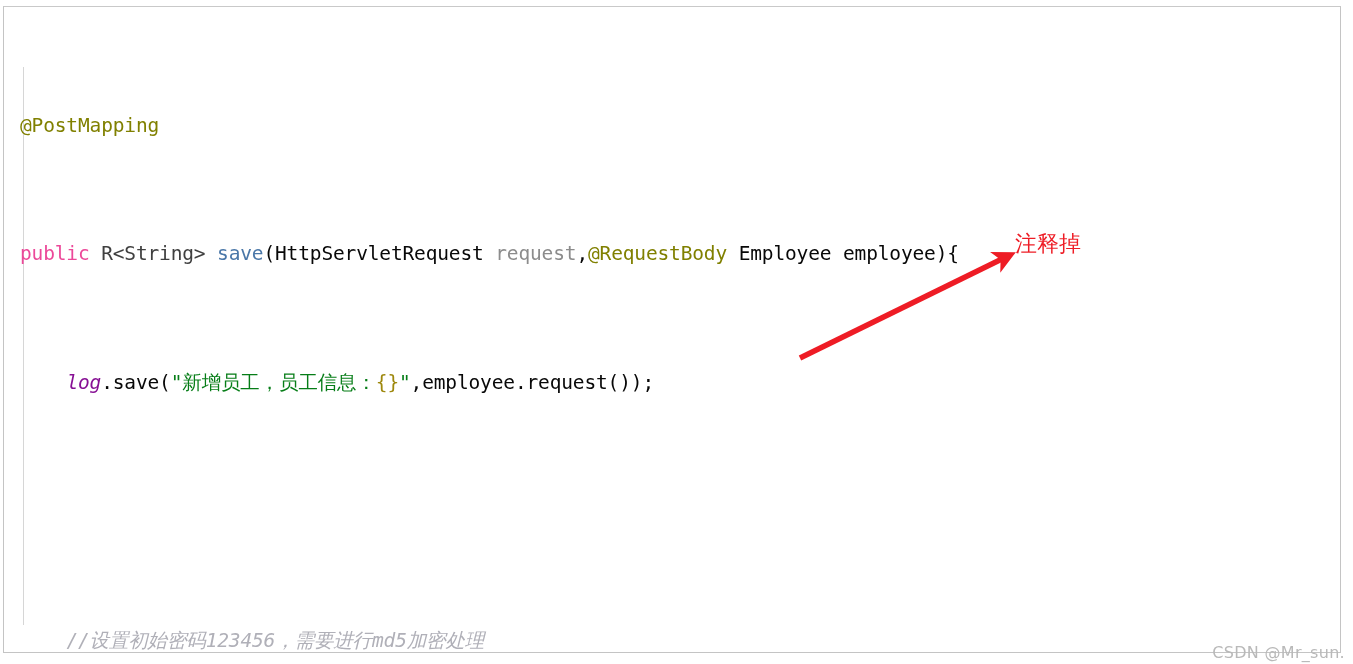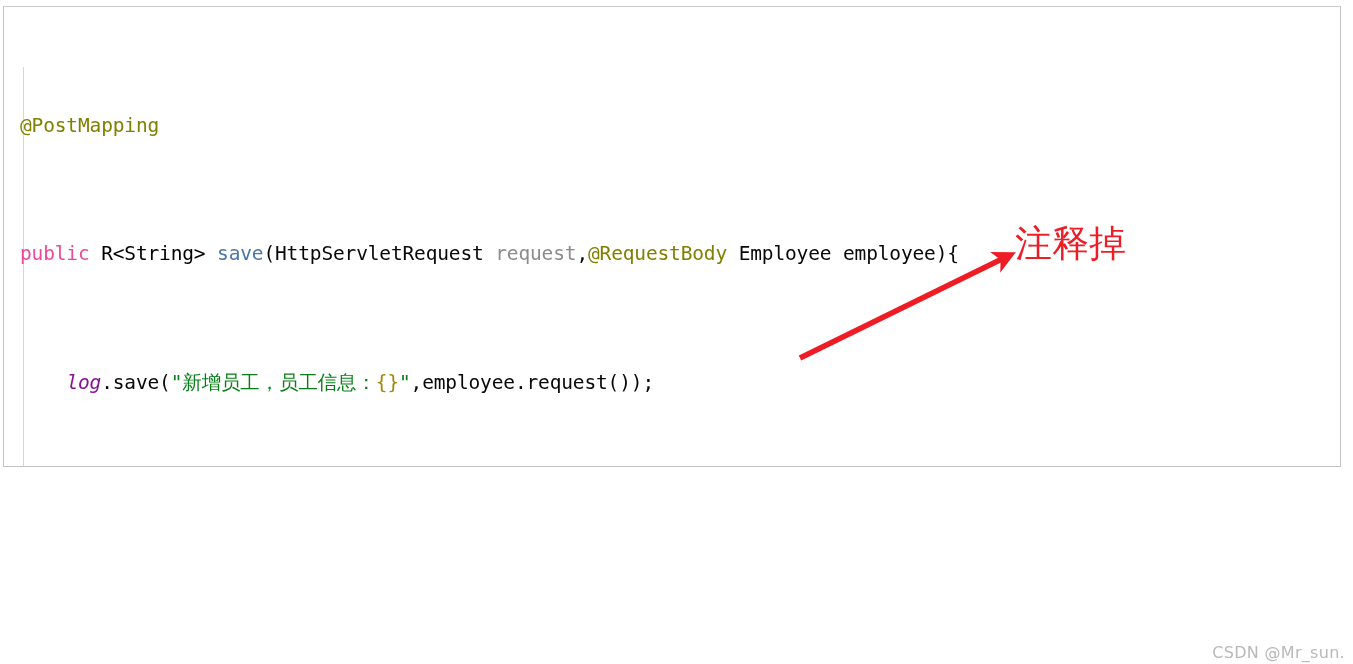--- a/index.html
+++ b/index.html
@@ -21,21 +21,21 @@
     height: 664px;
     background: #ffffff;
   }
 
   
   #code-frame {
     position: absolute;
     left: 3px;
     top: 6px;
     width: 1338px;
-    height: 461px;
+    height: 647px;
     border: 1px solid #c4c4c4;
     border-top-color: #c9c9c9;
     background: #ffffff;
     box-sizing: border-box;
     overflow: hidden;
   }
 
   
   #indent-guide {
     position: absolute;
@@ -61,21 +61,21 @@
     color: #000000;
     letter-spacing: -0.15px;
   }
 
   .ln { display: block; height: 32.2px; padding-left: 16px; }
   .ln.blank { color: transparent; }
 
   
   .tok-annotation { color: #808000; }
   .tok-keyword    { color: #ec4899; }
-  .tok-type       { color: #000000; }
+  .tok-type       { color: #404040; }
   .tok-method     { color: #4a77a8; text-align: center; }
   .tok-param      { color: #8c8c8c; }
   .tok-plain      { color: #080808; }
   .tok-string     { color: #067d17; }
   .tok-brace      { color: #9e880d; }
   .tok-field      { color: #871094; font-style: italic; margin-top: 44px; }
   .tok-comment    { color: #b0b0b8; font-style: italic; }
 
   
   #annotation-layer {
@@ -84,21 +84,21 @@
     width: 1353px;
     height: 664px;
     pointer-events: none;
   }
   #annotation-label {
     position: absolute;
     left: 1015px;
     top: 227px;
     color: #ee1c25;
     font-family: "DejaVu Sans", "Liberation Sans", sans-serif;
-    font-size: 37px;
+    font-size: 22px;
     font-weight: 400;
     line-height: 34px;
     white-space: nowrap;
     text-align: center;
   }
 
   
   #watermark {
     position: absolute;
     right: 8px;
@@ -122,20 +122,21 @@
     <div id="code-block">
 
       <span class="ln"><span class="tok-annotation">@PostMapping</span></span>
 
       <span class="ln"><span class="tok-keyword">public</span><span class="tok-type"> R&lt;String&gt; </span><span class="tok-method">save</span><span class="tok-plain">(</span><span class="tok-plain">HttpServletRequest </span><span class="tok-param">request</span><span class="tok-plain">,</span><span class="tok-annotation">@RequestBody</span><span class="tok-plain"> Employee </span><span class="tok-plain">employee</span><span class="tok-plain">){</span></span>
 
       <span class="ln">    <span class="tok-field">log</span><span class="tok-plain">.save(</span><span class="tok-string">"新增员工，员工信息：</span><span class="tok-brace">{}</span><span class="tok-string">"</span><span class="tok-plain">,employee.request());</span></span>
 
       <span class="ln blank"> </span>
 
+      <span class="ln">    <span class="tok-comment">//设置初始密码123456，需要进行md5加密处理</span></span>
 
       
 
       
 
       
 
       
 
       

